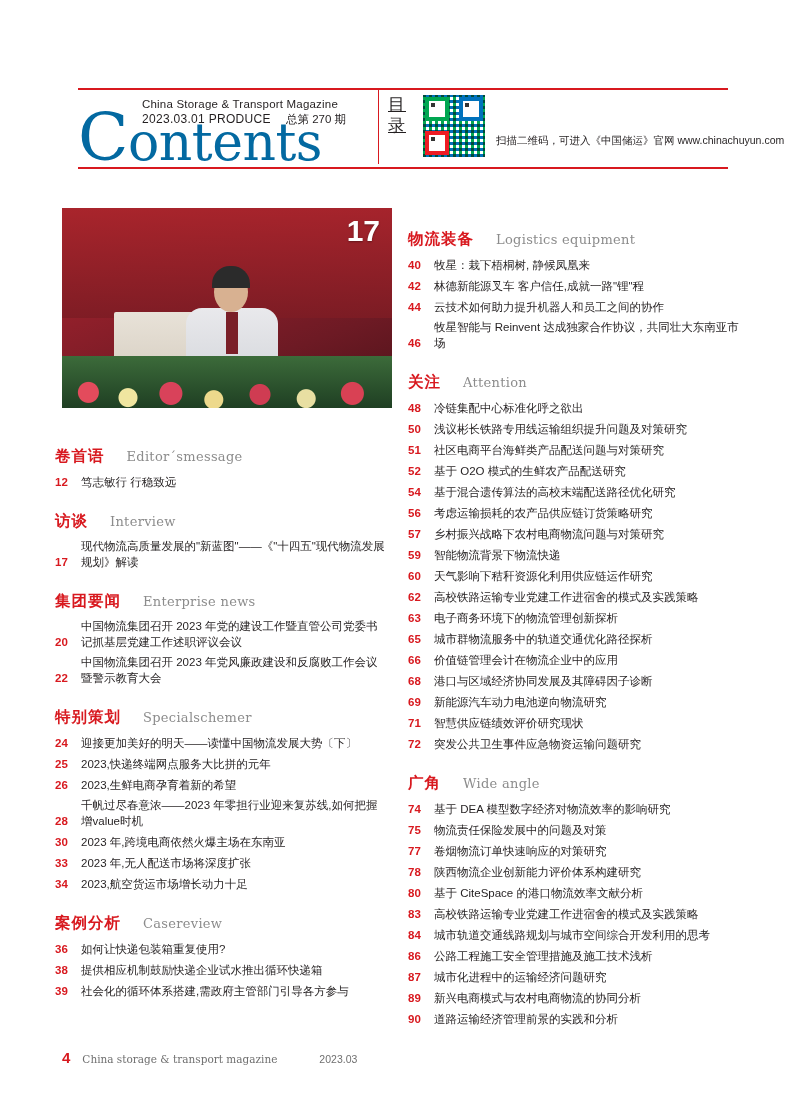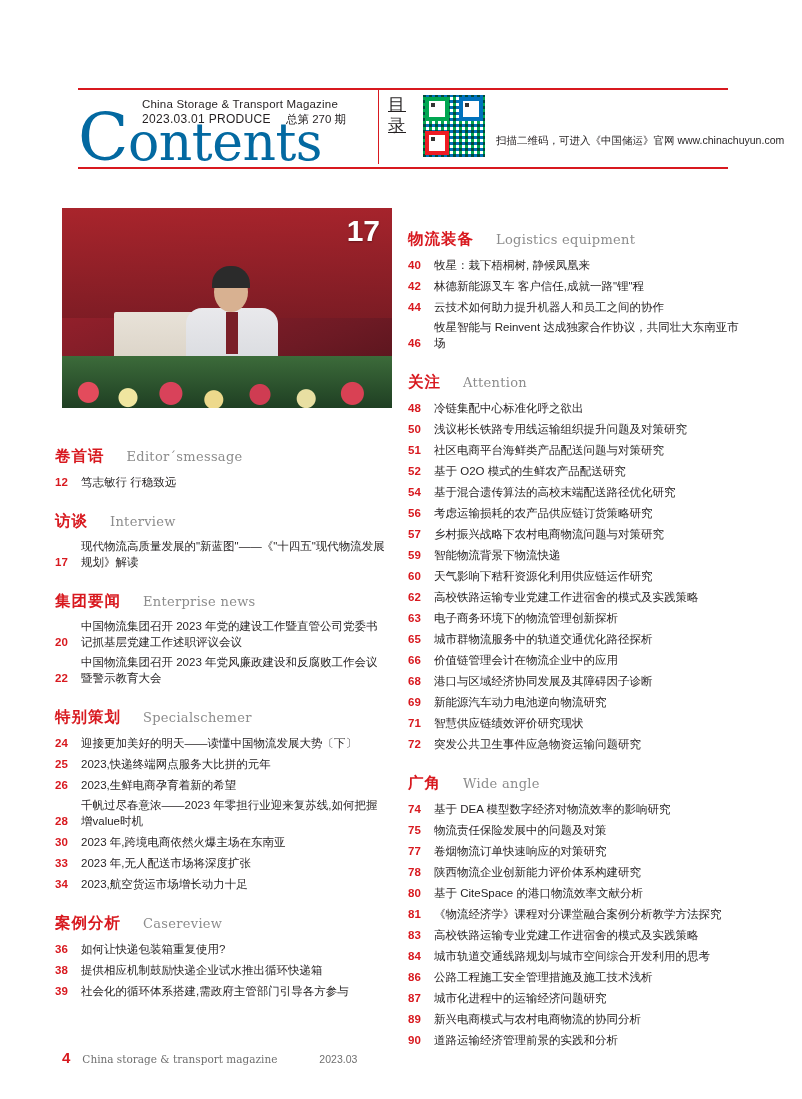--- a/index.html
+++ b/index.html
@@ -417,24 +417,20 @@
         </div>
         <div class="entry">
           <span class="pg">78</span>
           <span class="ti">陕西物流企业创新能力评价体系构建研究</span>
         </div>
         <div class="entry">
           <span class="pg">80</span>
           <span class="ti">基于 CiteSpace 的港口物流效率文献分析</span>
         </div>
         <div class="entry">
-          <span class="pg">81</span>
-          <span class="ti">《物流经济学》课程对分课堂融合案例分析教学方法探究</span>
-        </div>
-        <div class="entry">
           <span class="pg">83</span>
           <span class="ti">高校铁路运输专业党建工作进宿舍的模式及实践策略</span>
         </div>
         <div class="entry">
           <span class="pg">84</span>
           <span class="ti">城市轨道交通线路规划与城市空间综合开发利用的思考</span>
         </div>
         <div class="entry">
           <span class="pg">86</span>
           <span class="ti">公路工程施工安全管理措施及施工技术浅析</span>

